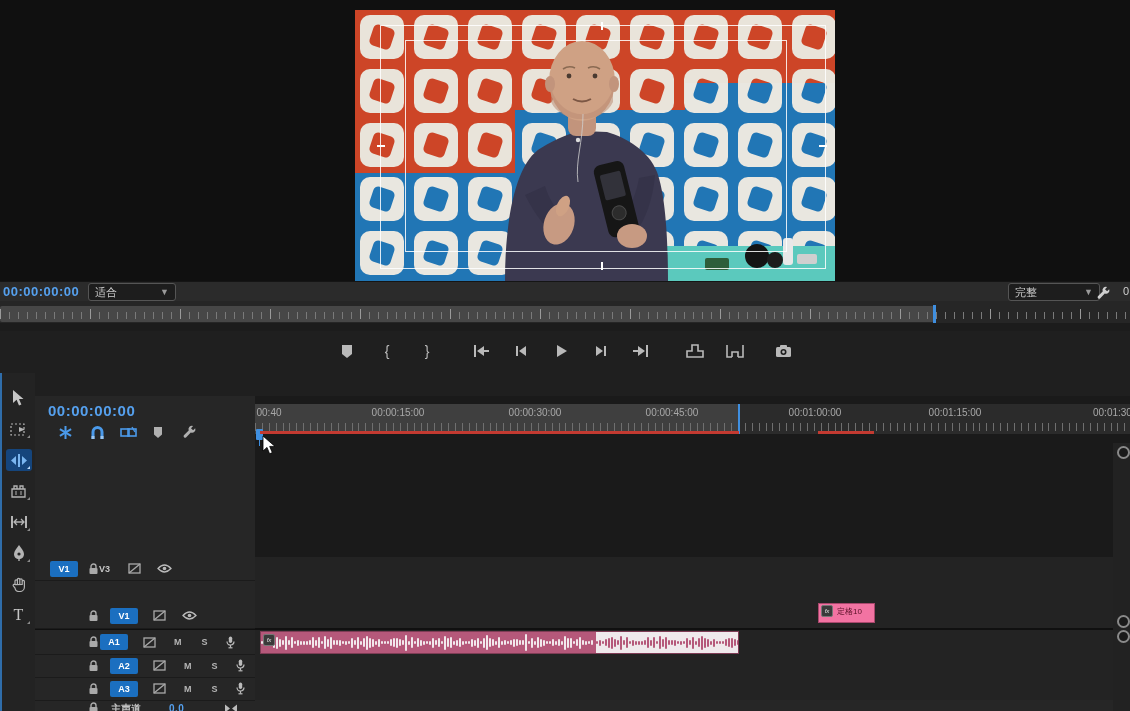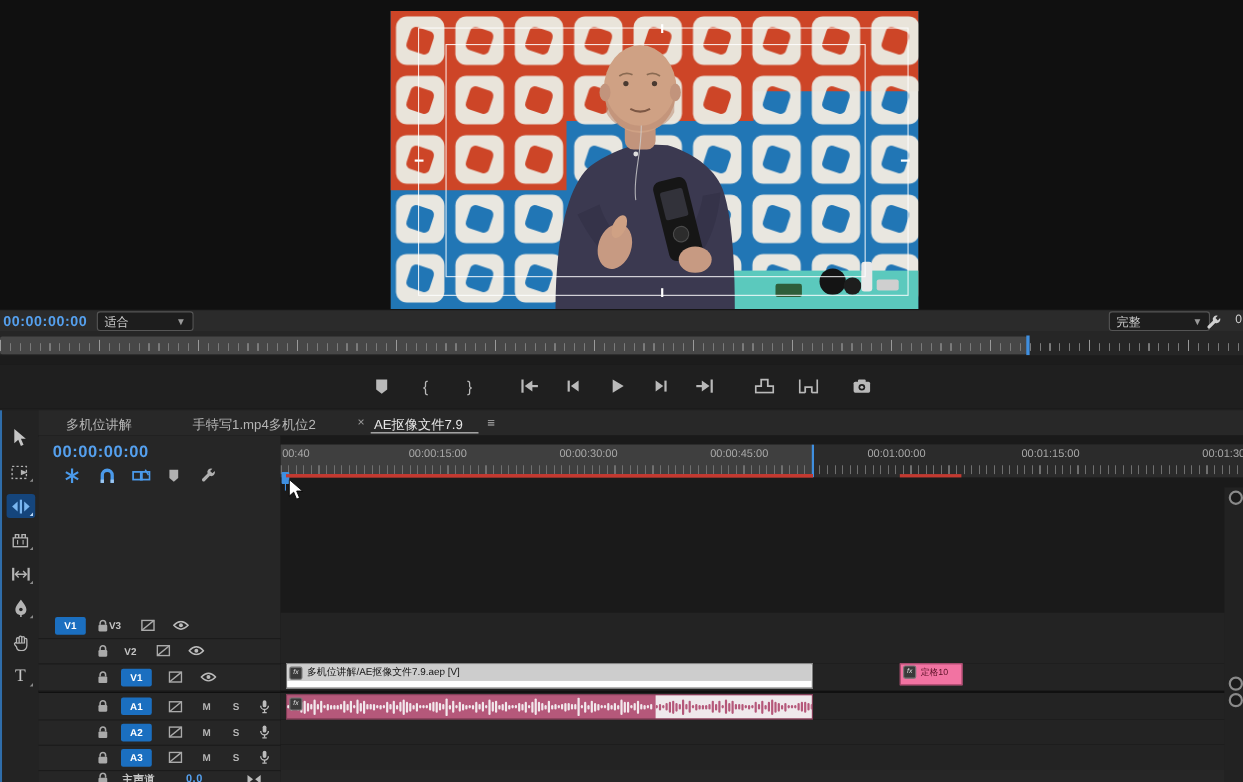--- a/index.html
+++ b/index.html
@@ -250,28 +250,20 @@
       <svg width="14" height="15" viewBox="0 0 14 15">
           <path d="M3,8 V4 a1.2,1.2 0 0 1 2.4,0 V7 M5.4,7 V2.5 a1.2,1.2 0 0 1 2.4,0 V7 M7.8,7 V3 a1.2,1.2 0 0 1 2.4,0 V7.5 M10.2,7.5 V4.5 a1.1,1.1 0 0 1 2.2,0 V10 a4.5,4.5 0 0 1 -4.5,4.5 H7 A4,4 0 0 1 3,11 L1.5,9.2 a1.2,1.2 0 0 1 1.8,-1.6 Z" fill="none" stroke="#b4b4b4" stroke-width="1.2"></path>
         </svg>
     </div>
     <div class="tool" style="font-family:'Liberation Serif',serif;font-size:16px;color:#c5c5c5;">
       <span>T</span>
       <span class="fly"></span>
     </div>
   </div>
 
-  <div class="abs tabbar" style="left:35px;top:2px;width:1095px;height:23px;">
-    <span class="abs tab" style="left:25px;top:5px;">多机位讲解</span>
-    <span class="abs tab" style="left:140px;top:5px;">手特写1.mp4多机位2</span>
-    <span class="abs tab" style="left:290px;top:5px;color:#9a9a9a;font-size:11px;">×</span>
-    <span class="abs tab active" style="left:305px;top:5px;">AE抠像文件7.9</span>
-    <div class="abs" style="left:302px;top:20px;width:98px;height:1px;background:#d5d5d5;"></div>
-    <span class="abs" style="left:408px;top:4px;color:#b5b5b5;font-size:12px;">≡</span>
-  </div>
 
   <div class="abs hdr" style="left:35px;top:25px;width:220px;height:315px;"></div>
   <div class="abs tc" style="left:48px;top:31px;font-size:15px;font-weight:bold;">00:00:00:00</div>
 
   <div class="abs" style="left:58px;top:54px;">
     <svg width="15" height="15" viewBox="0 0 15 15">
         <g stroke="#4b9aea" stroke-width="2">
           <line x1="7.5" y1="1" x2="7.5" y2="14"></line>
           <line x1="1.9" y1="4.2" x2="13.1" y2="10.8"></line>
           <line x1="1.9" y1="10.8" x2="13.1" y2="4.2"></line>
@@ -345,41 +337,20 @@
           <path d="M1,10 L12,1" stroke="#aaa" stroke-width="1.3"></path>
         </svg>
       </span>
     <span style="margin-left:16px;">
         <svg width="15" height="9" viewBox="0 0 15 9">
           <path d="M1,4.5 Q7.5,-2.5 14,4.5 Q7.5,11.5 1,4.5 Z" fill="none" stroke="#bbb" stroke-width="1.3"></path>
           <circle cx="7.5" cy="4.5" r="1.8" fill="#bbb"></circle>
         </svg>
       </span>
   </div>
-  <div class="row" style="top:209px;">
-    <span style="margin-left:53px;">
-        <svg width="11" height="12" viewBox="0 0 11 12">
-          <path d="M3,5 V3.5 a2.5,2.5 0 0 1 5,0 V5" fill="none" stroke="#aaa" stroke-width="1.4"></path>
-          <rect x="1.5" y="5" width="8" height="6" rx="1" fill="#aaa"></rect>
-        </svg>
-      </span>
-    <span class="plain" style="margin-left:14px;">V2</span>
-    <span style="margin-left:18px;">
-        <svg width="13" height="11" viewBox="0 0 13 11">
-          <rect x="1" y="1" width="11" height="9" fill="none" stroke="#aaa" stroke-width="1.3"></rect>
-          <path d="M1,10 L12,1" stroke="#aaa" stroke-width="1.3"></path>
-        </svg>
-      </span>
-    <span style="margin-left:16px;">
-        <svg width="15" height="9" viewBox="0 0 15 9">
-          <path d="M1,4.5 Q7.5,-2.5 14,4.5 Q7.5,11.5 1,4.5 Z" fill="none" stroke="#bbb" stroke-width="1.3"></path>
-          <circle cx="7.5" cy="4.5" r="1.8" fill="#bbb"></circle>
-        </svg>
-      </span>
-  </div>
   <div class="row" style="top:232px;height:25px;">
     <span style="margin-left:53px;">
         <svg width="11" height="12" viewBox="0 0 11 12">
           <path d="M3,5 V3.5 a2.5,2.5 0 0 1 5,0 V5" fill="none" stroke="#aaa" stroke-width="1.4"></path>
           <rect x="1.5" y="5" width="8" height="6" rx="1" fill="#aaa"></rect>
         </svg>
       </span>
     <div class="badge on" style="margin-left:11px;">V1</div>
     <span style="margin-left:15px;">
         <svg width="13" height="11" viewBox="0 0 13 11">
@@ -394,21 +365,21 @@
         </svg>
       </span>
   </div>
   <div class="row" style="top:259px;height:24px;">
     <span style="margin-left:53px;">
         <svg width="11" height="12" viewBox="0 0 11 12">
           <path d="M3,5 V3.5 a2.5,2.5 0 0 1 5,0 V5" fill="none" stroke="#aaa" stroke-width="1.4"></path>
           <rect x="1.5" y="5" width="8" height="6" rx="1" fill="#aaa"></rect>
         </svg>
       </span>
-    <div class="badge on" style="margin-left:11px;">A1</div>
+    <div class="badge on" style="margin-left:1px;">A1</div>
     <span style="margin-left:15px;">
         <svg width="13" height="11" viewBox="0 0 13 11">
           <rect x="1" y="1" width="11" height="9" fill="none" stroke="#aaa" stroke-width="1.3"></rect>
           <path d="M1,10 L12,1" stroke="#aaa" stroke-width="1.3"></path>
         </svg>
       </span>
     <span class="ms" style="margin-left:18px;">M</span>
     <span class="ms" style="margin-left:20px;">S</span>
     <span style="margin-left:18px;">
         <svg width="9" height="13" viewBox="0 0 9 13">
@@ -480,26 +451,20 @@
     <span class="plain" style="margin-left:12px;margin-top:6px;font-size:10px;">主声道</span>
     <span class="tc" style="margin-left:28px;margin-top:6px;font-size:10px;font-weight:bold;">0.0</span>
     <span style="margin-left:40px;margin-top:5px;">
         <svg width="14" height="9" viewBox="0 0 14 9">
           <path d="M1,0.5 l5,4 l-5,4 z" fill="#bbb"></path>
           <path d="M13,0.5 l-5,4 l5,4 z" fill="#bbb"></path>
         </svg>
       </span>
   </div>
 
-  <div class="clip" style="left:260px;top:232px;width:479px;height:23px;background:#fff;">
-    <div class="title" style="background:#cdcdcd;">
-      <span class="fx">fx</span>
-      <span>多机位讲解/AE抠像文件7.9.aep [V]</span>
-    </div>
-  </div>
   <div class="clip" style="left:818px;top:232px;width:57px;height:20px;background:#f273a2;border-color:#a8476c;">
     <div class="title" style="color:#5a1026;">
       <span class="fx">fx</span>
       <span style="font-size:8px;">定格10</span>
     </div>
   </div>
   <div class="clip" style="left:260px;top:260px;width:479px;height:23px;background:#b5587a;border-color:#7e3c55;">
     <span class="fx abs" style="left:2px;top:2px;z-index:3;">fx</span>
     <div class="waveform" style="left:0;width:335px;">
         <i style="height:3px;background:#f2e8ec"></i>

